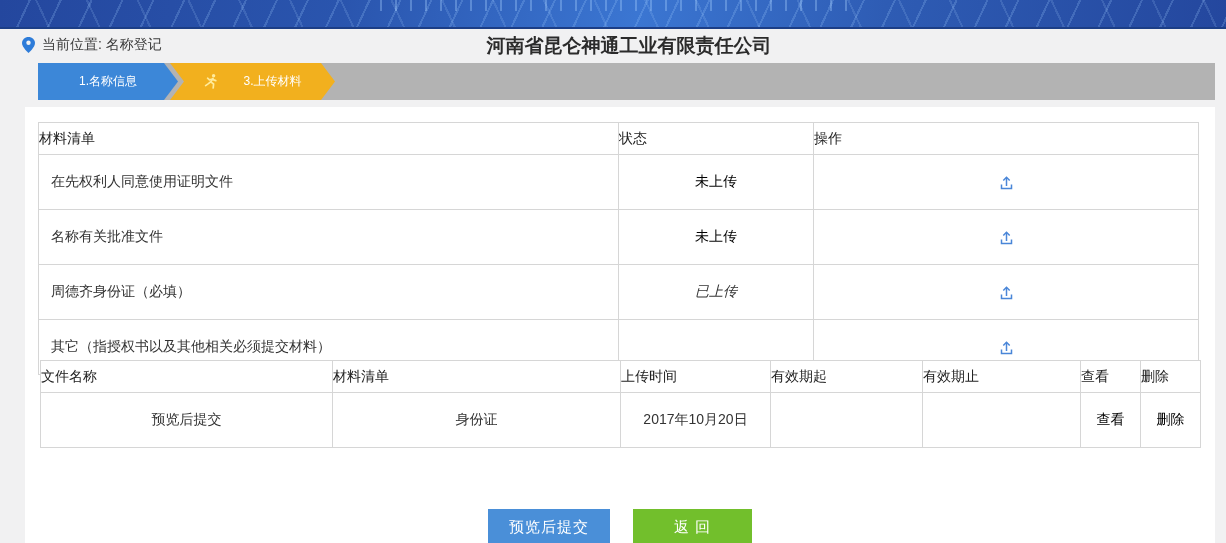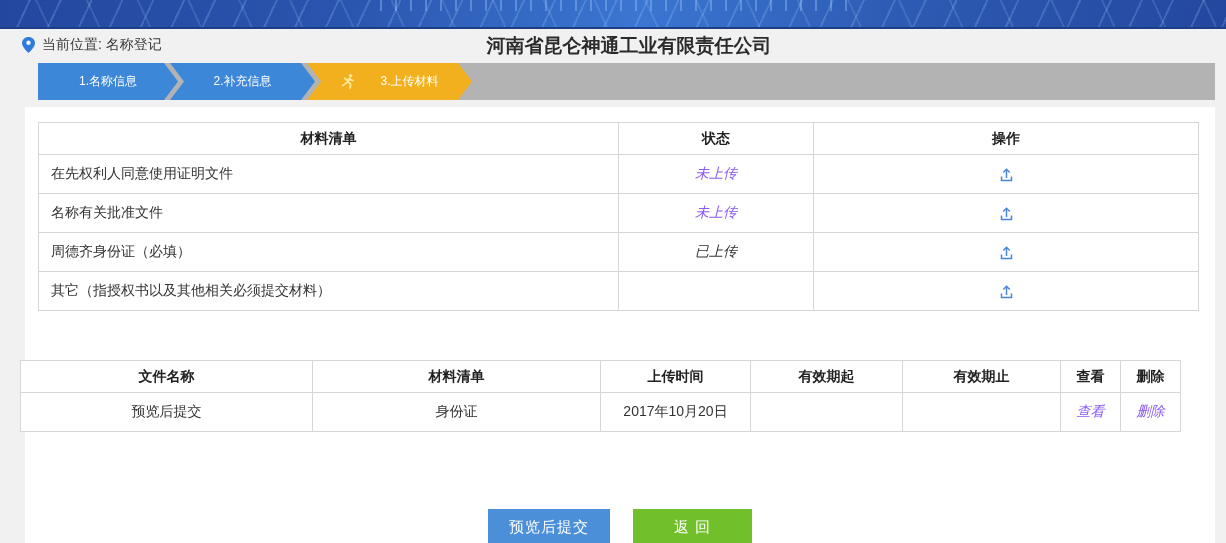--- a/index.html
+++ b/index.html
@@ -35,26 +35,26 @@
   .step-2{width:145px;margin-left:-8px;background:#3c87d8;z-index:2;filter:drop-shadow(-6px 0 0 #ffffff);
     clip-path:polygon(0 0,calc(100% - 14px) 0,100% 50%,calc(100% - 14px) 100%,0 100%,14px 50%);}
   .step-3{width:165px;margin-left:-8px;background:#f2b01e;z-index:3;filter:drop-shadow(-6px 0 0 #ffffff);
     clip-path:polygon(0 0,calc(100% - 14px) 0,100% 50%,calc(100% - 14px) 100%,0 100%,14px 50%);
     display:flex;align-items:center;justify-content:center;gap:24px;}
   .step-filler{flex:1;margin-left:-8px;background:#b3b3b3;z-index:4;filter:drop-shadow(-6px 0 0 #ffffff);
     clip-path:polygon(0 0,100% 0,100% 100%,0 100%,14px 50%);}
   
   table{border-collapse:collapse;table-layout:fixed;background:#fff;font-size:14px;color:#333;}
   th,td{border:1px solid #d6d6d6;overflow:hidden;white-space:nowrap;}
-  th{font-weight:bold;color:#222;height:31px;text-align:center;padding:0;}
-  td{height:38px;text-align:center;padding:0;}
+  th{font-weight:normal;color:#222;height:31px;text-align:left;padding:0;}
+  td{height:38px;text-align:center;padding:8px;}
   .materials-table{position:absolute;left:38px;top:122px;width:1160px;z-index:2;}
   .materials-table td.name-cell{text-align:left;padding-left:12px;}
-  .files-table{position:absolute;left:20px;top:360px;width:1160px;z-index:2;}
-  .link{color:#8b5cf6;text-decoration:none;cursor:pointer;font-style:italic;}
+  .files-table{position:absolute;left:40px;top:360px;width:1160px;z-index:2;}
+  .link{color:#000000;text-decoration:none;cursor:pointer;}
   .status-plain{color:#333;font-style:italic;}
   .upload-btn{display:inline-block;cursor:pointer;line-height:0;vertical-align:middle;}
   
   .actions{position:absolute;left:25px;top:509px;width:1190px;display:flex;justify-content:center;gap:23px;z-index:2;}
   .btn{border:none;height:36px;color:#fff;font-size:15px;cursor:pointer;font-family:inherit;letter-spacing:1px;}
   .btn-submit{width:122px;background:#4a8fd8;}
   .btn-back{width:119px;background:#72bf2c;}
 </style>
 </head>
 <body>
@@ -71,23 +71,20 @@
       </svg>
   </span>
   <span>当前位置: 名称登记</span>
 </div>
 
 <div class="panel"></div>
 
 <div class="wizard">
   <div class="step step-1">
     <span>1.名称信息</span>
-  </div>
-  <div class="step step-2">
-    <span>2.补充信息</span>
   </div>
   <div class="step step-3">
     <span style="line-height:0;">
       <svg width="16" height="17" viewBox="0 0 16 17" fill="none" stroke="#ffeb9c" stroke-width="1.7" stroke-linecap="round" stroke-linejoin="round">
         <circle cx="10.6" cy="2.8" r="1.7" fill="#ffeb9c" stroke="none"></circle>
         <path d="M10 5.4 L7.8 8.8 L10.6 11 L10.2 15"></path>
         <path d="M7.8 8.8 L5.4 10.6 L2.6 12.6"></path>
         <path d="M9.4 6.4 L12.8 7.6"></path>
         <path d="M9.6 6.2 L6.4 6.8 L4.6 5.2"></path>
       </svg>

